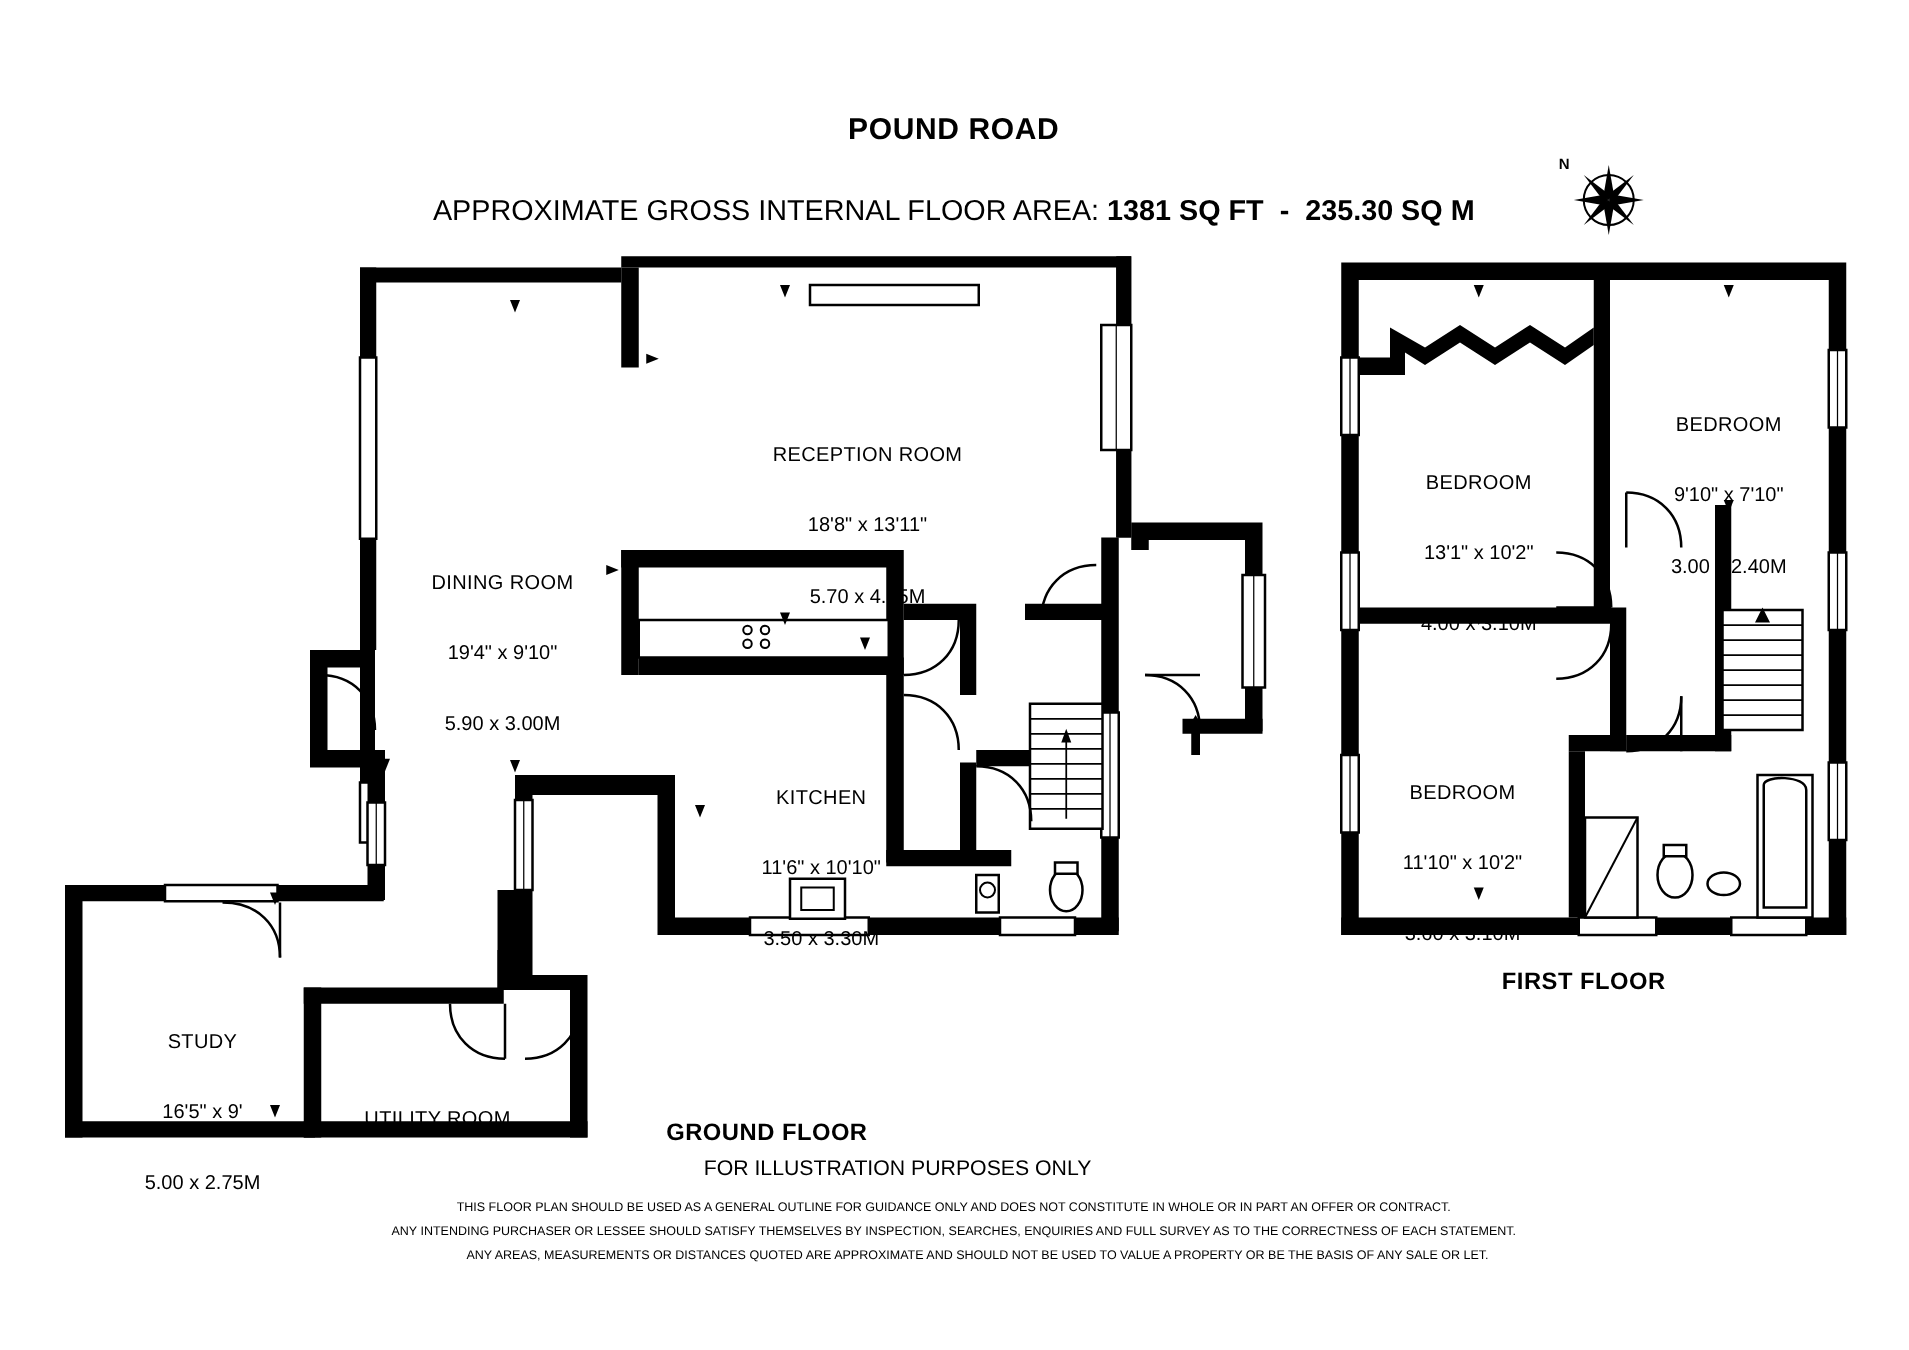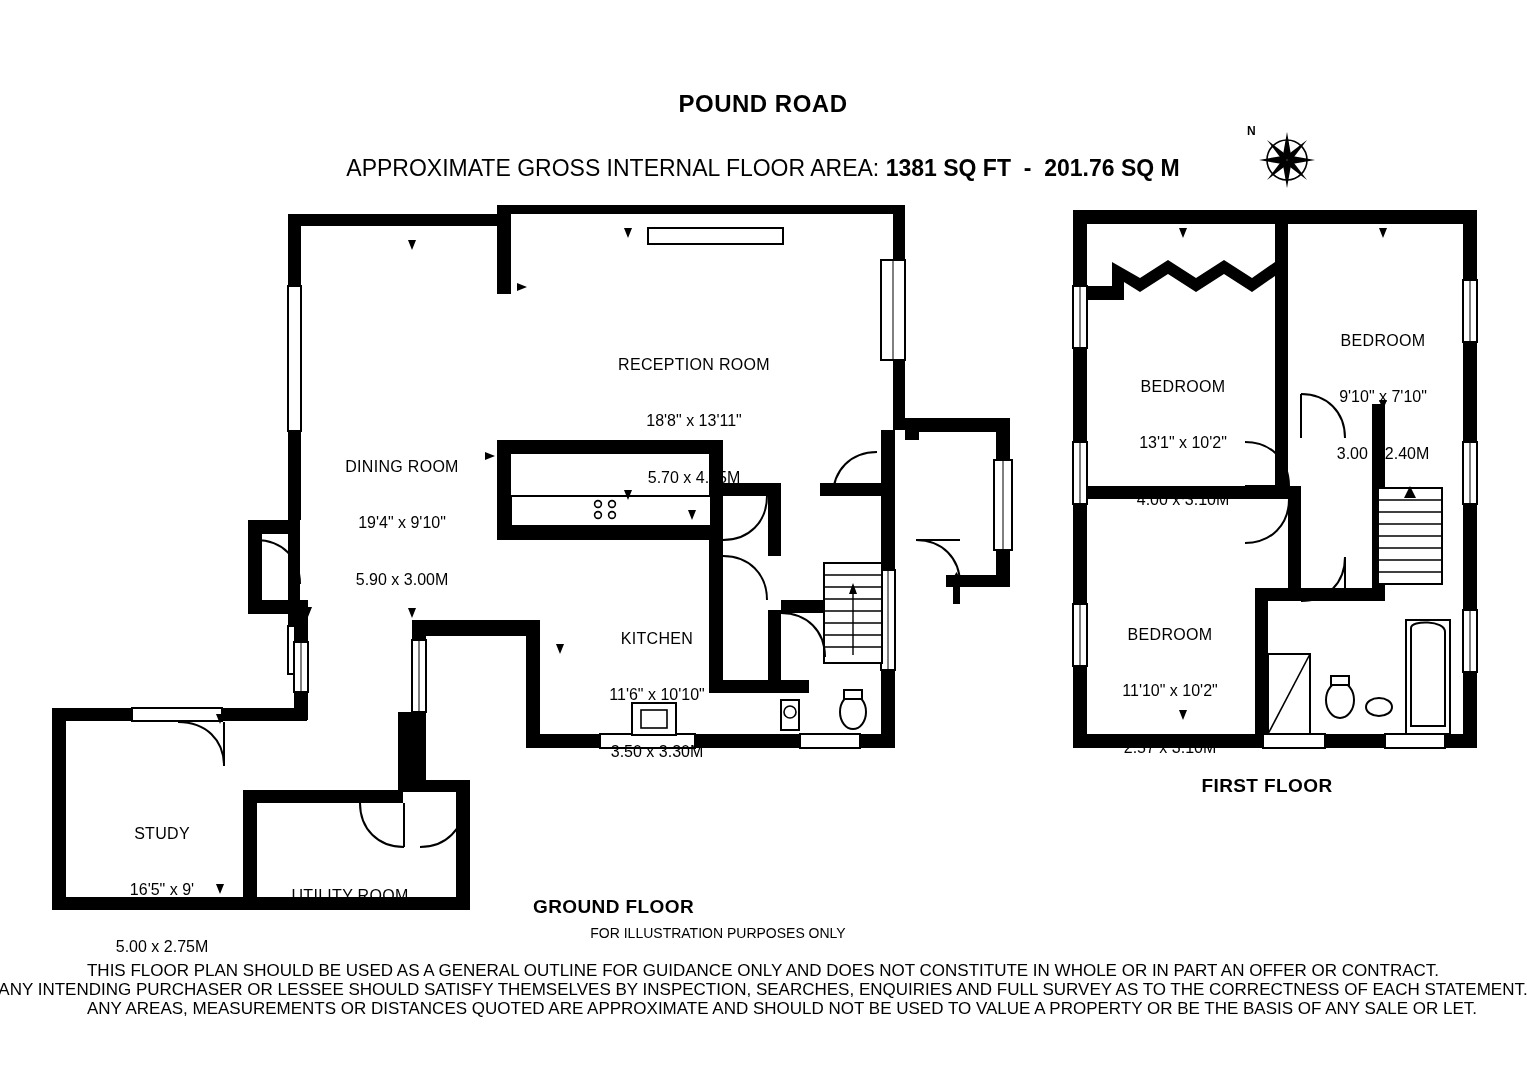--- a/index.html
+++ b/index.html
@@ -63,40 +63,40 @@
     left: 533px;
   }
   #first-floor-label {
     top: 775px;
     left: 1267px;
     transform: translateX(-50%);
   }
   #illustration-note {
     top: 925px;
     left: 718px;
-    font-size: 14px;
+    font-size: 17px;
     transform: translateX(-50%);
   }
   .disclaimer {
-    font-size: 17px;
+    font-size: 10px;
     text-align: center;
     transform: translateX(-50%);
     left: 763px;
   }
   #disc1 { top: 961px; }
   #disc2 { top: 980px; }
   #disc3 { top: 999px; margin-left: 19px; }
   svg { display: block; }
 </style>
 </head>
 <body>
 
 <div class="txt center" id="title">POUND ROAD</div>
 
-<div class="txt center" id="subtitle-wrap"><span class="light">APPROXIMATE GROSS INTERNAL FLOOR AREA:</span><span> </span><span>1381 SQ FT  -  201.76 SQ M</span></div>
+<div class="txt center" id="subtitle-wrap"><span class="light">APPROXIMATE GROSS INTERNAL FLOOR AREA:</span><span> </span><span>1381 SQ FT  -  235.30 SQ M</span></div>
 
 <svg class="canvas" width="1527" height="1080" viewBox="0 0 1527 1080" aria-hidden="true">
 
   <g>
     <circle cx="1287" cy="160" r="20" fill="none" stroke="#000" stroke-width="1.6"></circle>
     <polygon points="1287,132 1291,155 1287,160 1283,155" fill="#000"></polygon>
     <polygon points="1287,188 1291,165 1287,160 1283,165" fill="#000"></polygon>
     <polygon points="1259,160 1282,164 1287,160 1282,156" fill="#000"></polygon>
     <polygon points="1315,160 1292,164 1287,160 1292,156" fill="#000"></polygon>
     <polygon points="1267,140 1283,156 1287,160 1283,156" fill="#000"></polygon>
@@ -368,21 +368,21 @@
 
 <div class="txt room" style="top:294px; left:1383px;">
   <div class="name">BEDROOM</div>
   <div>9'10" x 7'10"</div>
   <div>3.00 x 2.40M</div>
 </div>
 
 <div class="txt room" style="top:588px; left:1170px;">
   <div class="name">BEDROOM</div>
   <div>11'10" x 10'2"</div>
-  <div>2.57 x 3.10M</div>
+  <div>3.60 x 3.10M</div>
 </div>
 
 <div class="txt floor-label" id="ground-floor-label">GROUND FLOOR</div>
 <div class="txt floor-label" id="first-floor-label">FIRST FLOOR</div>
 <div class="txt" id="illustration-note">FOR ILLUSTRATION PURPOSES ONLY</div>
 
 <div class="txt disclaimer" id="disc1">THIS FLOOR PLAN SHOULD BE USED AS A GENERAL OUTLINE FOR GUIDANCE ONLY AND DOES NOT CONSTITUTE IN WHOLE OR IN PART AN OFFER OR CONTRACT.</div>
 <div class="txt disclaimer" id="disc2">ANY INTENDING PURCHASER OR LESSEE SHOULD SATISFY THEMSELVES BY INSPECTION, SEARCHES, ENQUIRIES AND FULL SURVEY AS TO THE CORRECTNESS OF EACH STATEMENT.</div>
 <div class="txt disclaimer" id="disc3">ANY AREAS, MEASUREMENTS OR DISTANCES QUOTED ARE APPROXIMATE AND SHOULD NOT BE USED TO VALUE A PROPERTY OR BE THE BASIS OF ANY SALE OR LET.</div>
 

